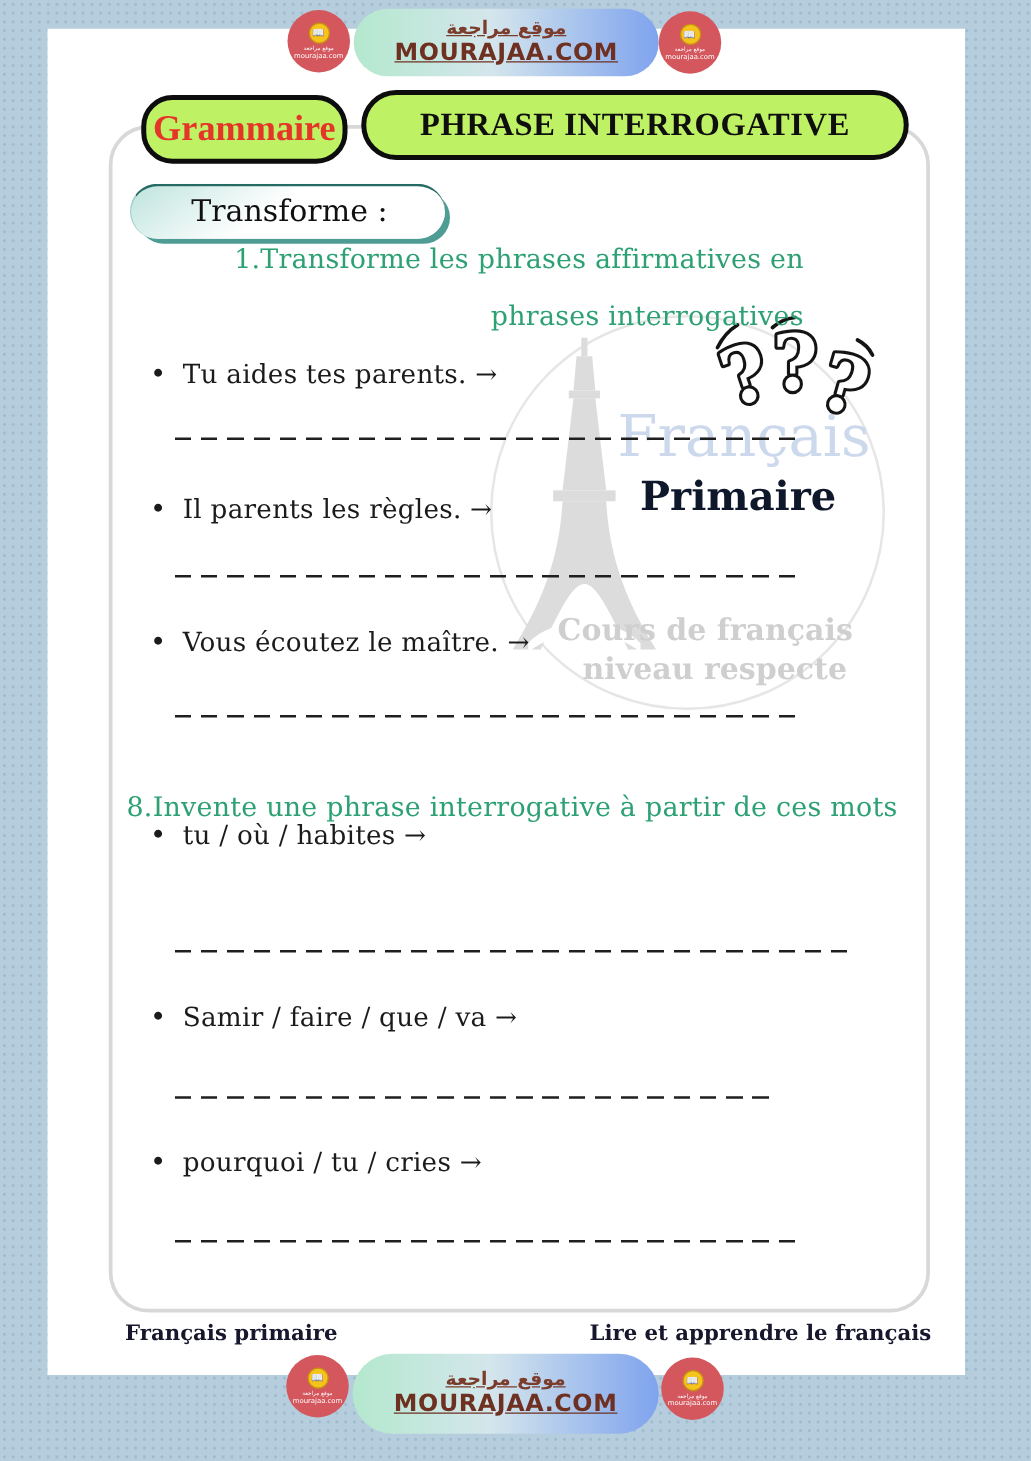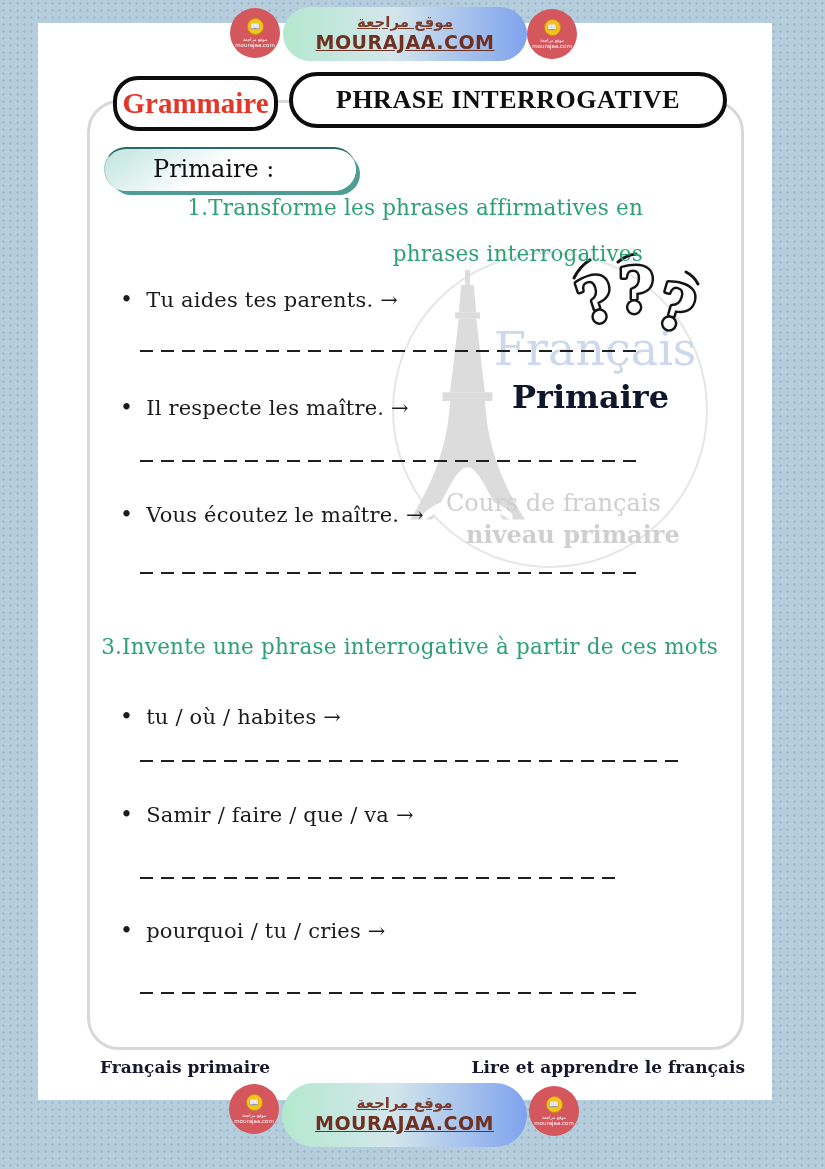--- a/index.html
+++ b/index.html
@@ -49,21 +49,21 @@
   .logo .t1 { font-family:"DejaVu Sans", sans-serif; font-size:4.5px; color:#ffffff; margin-top:2px; }
   .logo .t2 { font-family:"DejaVu Sans", sans-serif; font-size:5.5px; color:#ffffff; }
   .logo-tl { left:230px; top:8px; }
   .logo-tr { left:527px; top:9px; }
   .logo-bl { left:229px; top:1084px; }
   .logo-br { left:529px; top:1086px; }
 
   
   .btn {
     position:absolute; display:flex; align-items:center; justify-content:center;
-    background:#ffffff; border:4px solid #0d0d0d; z-index:4;
+    background:#bef264; border:4px solid #0d0d0d; z-index:4;
     font-family:"Liberation Serif","DejaVu Serif",serif; font-weight:bold;
   }
   .btn-grammaire { left:113px; top:76px; width:165px; height:55px; border-radius:25px;
     color:#e53529; font-size:29px; }
   .btn-title { left:289px; top:72px; width:438px; height:56px; border-radius:28px;
     color:#0f0f0f; font-size:26px; letter-spacing:.5px; }
 
   
   .exercices-pill {
     position:absolute; left:104px; top:147px; width:252px; height:44px;
@@ -80,21 +80,21 @@
     line-height:46px; z-index:2; letter-spacing:.2px;text-align:right;
   }
   .h1 { top:185px; width:545px; }
   .h2 { top:624px; width:620px; }
   .item {
     position:absolute; left:120px; color:#1b1b1b; font-size:21px; z-index:2;
     letter-spacing:.2px;
   }
   .item::before { content:"•"; margin-right:13px; font-size:22px; }
   .i1 { top:287px; } .i2 { top:395px; } .i3 { top:502px; }
-  .i4 { top:704px; } .i5 { top:802px; } .i6 { top:918px; }
+  .i4 { top:656px; } .i5 { top:802px; } .i6 { top:918px; }
   .dash {
     position:absolute; height:2px; z-index:2;
     background:repeating-linear-gradient(90deg,#1f1f1f 0 13px, transparent 13px 21px);
   }
   .d1 { left:140px; top:350px; width:500px; }
   .d2 { left:140px; top:460px; width:500px; }
   .d3 { left:140px; top:572px; width:500px; }
   .d4 { left:140px; top:760px; width:540px; }
   .d5 { left:140px; top:877px; width:483px; }
   .d6 { left:140px; top:992px; width:500px; }
@@ -106,21 +106,21 @@
   }
   .footer-left { left:100px; }
   .footer-right { right:80px; }
 
   
   .wm { position:absolute; pointer-events:none; z-index:1; }
   .wm-circle { left:392px; top:252px; width:316px; height:316px;
     border:2px solid #e6e6e6; border-radius:50%; }
   .wm-francais { left:494px; top:322px; font-size:46px; color:#ccd9ec; }
   .wm-primaire { left:512px; top:378px; font-size:32px; font-weight:bold; color:#0f172a; }
-  .wm-cours  { left:446px; top:489px; font-size:24px; font-weight:normal; color:#cfcfcf;text-align:right; }
+  .wm-cours  { left:446px; top:489px; font-size:24px; font-weight:bold; color:#cfcfcf;text-align:right; }
   .wm-niveau { left:466px; top:520px; font-size:24px; font-weight:bold; color:#cfcfcf; }
   .wm-tower { left:405px; top:270px; }
   .wm-q { left:560px; top:250px; z-index:2; }
 </style>
 </head>
 <body>
 
 <div class="page"></div>
 <div class="frame"></div>
 
@@ -132,21 +132,21 @@
     <rect x="40" y="34" width="20" height="5"></rect>
     <polygon points="43,39 57,39 64,98 36,98"></polygon>
     <rect x="30" y="98" width="40" height="7"></rect>
     <path d="M36,105 C34,140 24,168 4,200 L22,200 C34,176 42,158 50,158 C58,158 66,176 78,200 L96,200 C76,168 66,140 64,105 Z"></path>
     <path d="M14,196 C30,178 70,178 86,196 L86,202 C68,186 32,186 14,202 Z" fill="#ffffff"></path>
   </g>
 </svg>
 <div class="wm wm-francais">Français</div>
 <div class="wm wm-primaire">Primaire</div>
 <div class="wm wm-cours">Cours de français</div>
-<div class="wm wm-niveau">niveau primaire</div>
+<div class="wm wm-niveau">niveau respecte</div>
 <svg class="wm wm-q" width="145" height="100" viewBox="0 0 145 100">
   <g font-family="'DejaVu Serif',serif" font-weight="bold" font-size="62" fill="#ffffff" stroke="#141414" stroke-width="5" paint-order="stroke" stroke-linejoin="round">
     <text x="18" y="72" transform="rotate(-18 35 50)">?</text>
     <text x="58" y="62">?</text>
     <text x="98" y="78" transform="rotate(16 110 55)">?</text>
   </g>
   <g stroke="#141414" stroke-width="3" fill="none" stroke-linecap="round">
     <path d="M14,28 q6,-12 16,-18"></path>
     <path d="M58,12 q8,-7 18,-8"></path>
     <path d="M126,22 q8,4 12,12"></path>
@@ -164,31 +164,31 @@
 </div>
 <div class="logo logo-tr">
   <div class="yellow">📖</div>
   <div class="t1">موقع مراجعة</div>
   <div class="t2">mourajaa.com</div>
 </div>
 
 <div class="btn btn-grammaire">Grammaire</div>
 <div class="btn btn-title">PHRASE INTERROGATIVE</div>
 
-<div class="exercices-pill">Primaire :</div>
+<div class="exercices-pill">Transforme :</div>
 
 <div class="ex-heading h1">1.Transforme les phrases affirmatives en phrases interrogatives</div>
 <div class="item i1">Tu aides tes parents. →</div>
 <div class="dash d1"></div>
-<div class="item i2">Il respecte les maître. →</div>
+<div class="item i2">Il parents les règles. →</div>
 <div class="dash d2"></div>
 <div class="item i3">Vous écoutez le maître. →</div>
 <div class="dash d3"></div>
 
-<div class="ex-heading h2">3.Invente une phrase interrogative à partir de ces mots</div>
+<div class="ex-heading h2">8.Invente une phrase interrogative à partir de ces mots</div>
 <div class="item i4">tu / où / habites →</div>
 <div class="dash d4"></div>
 <div class="item i5">Samir / faire / que / va →</div>
 <div class="dash d5"></div>
 <div class="item i6">pourquoi / tu / cries →</div>
 <div class="dash d6"></div>
 
 <div class="footer-text footer-left">Français primaire</div>
 <div class="footer-text footer-right">Lire et apprendre le français</div>
 

